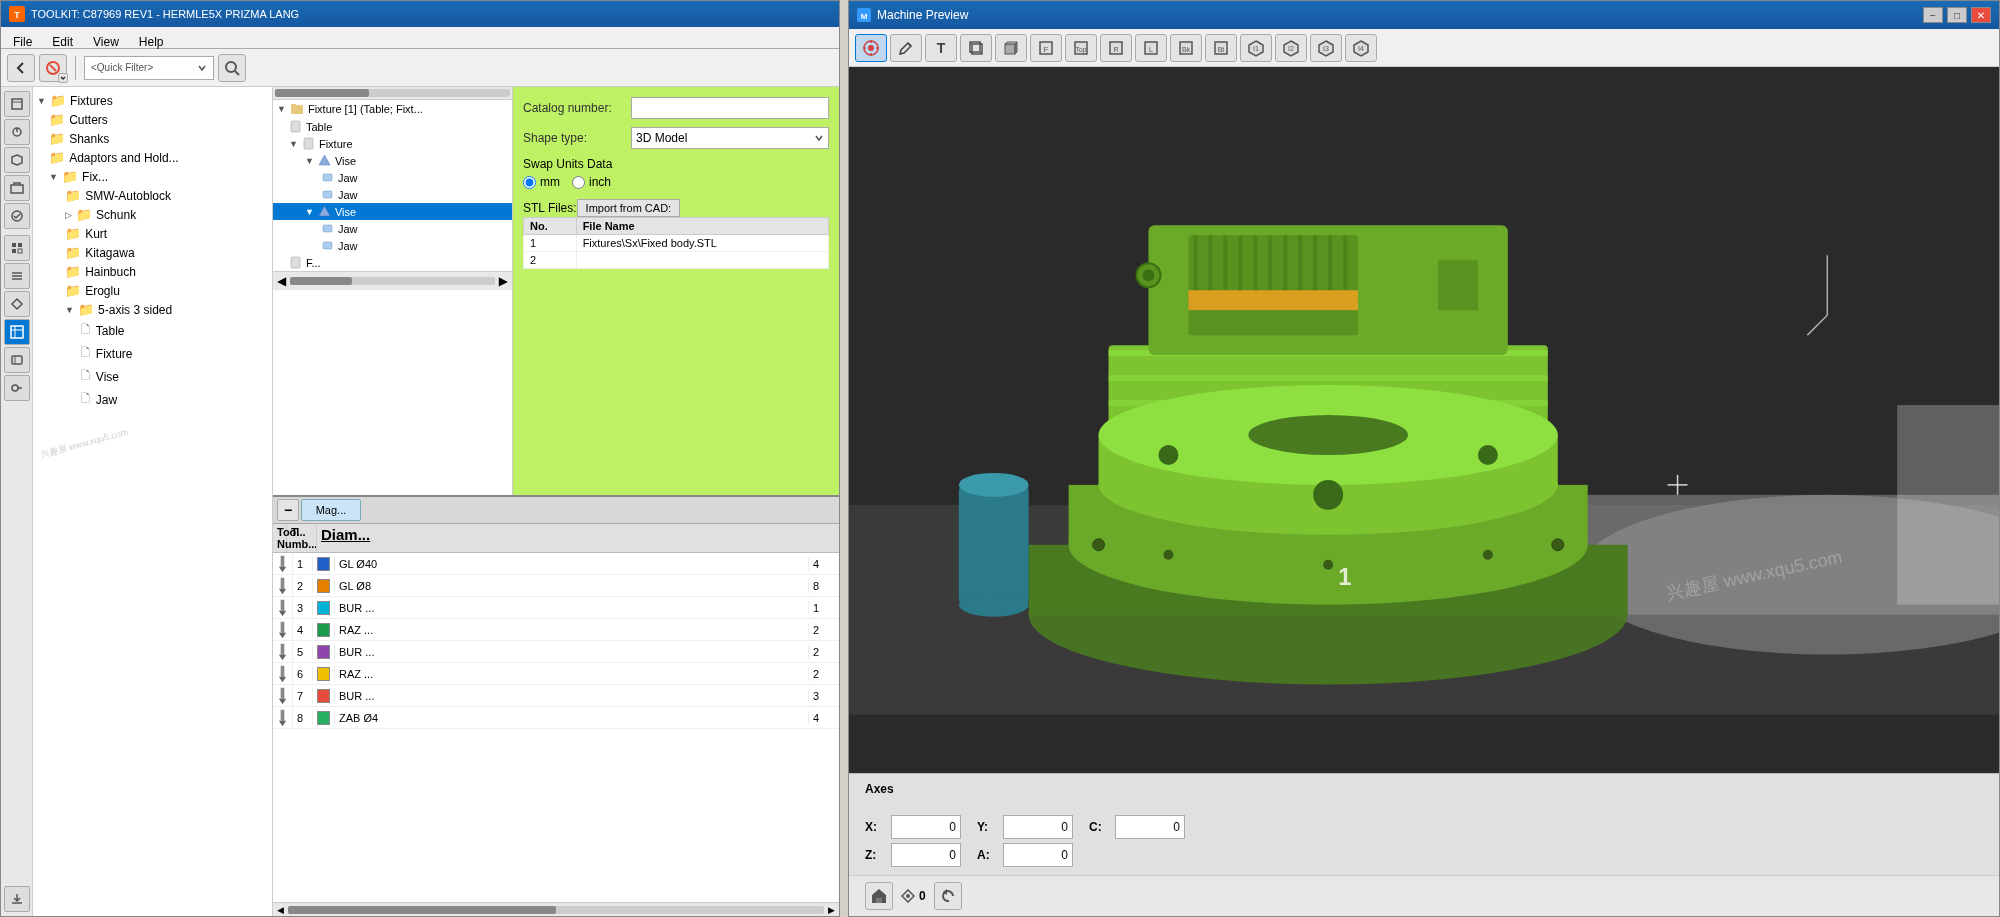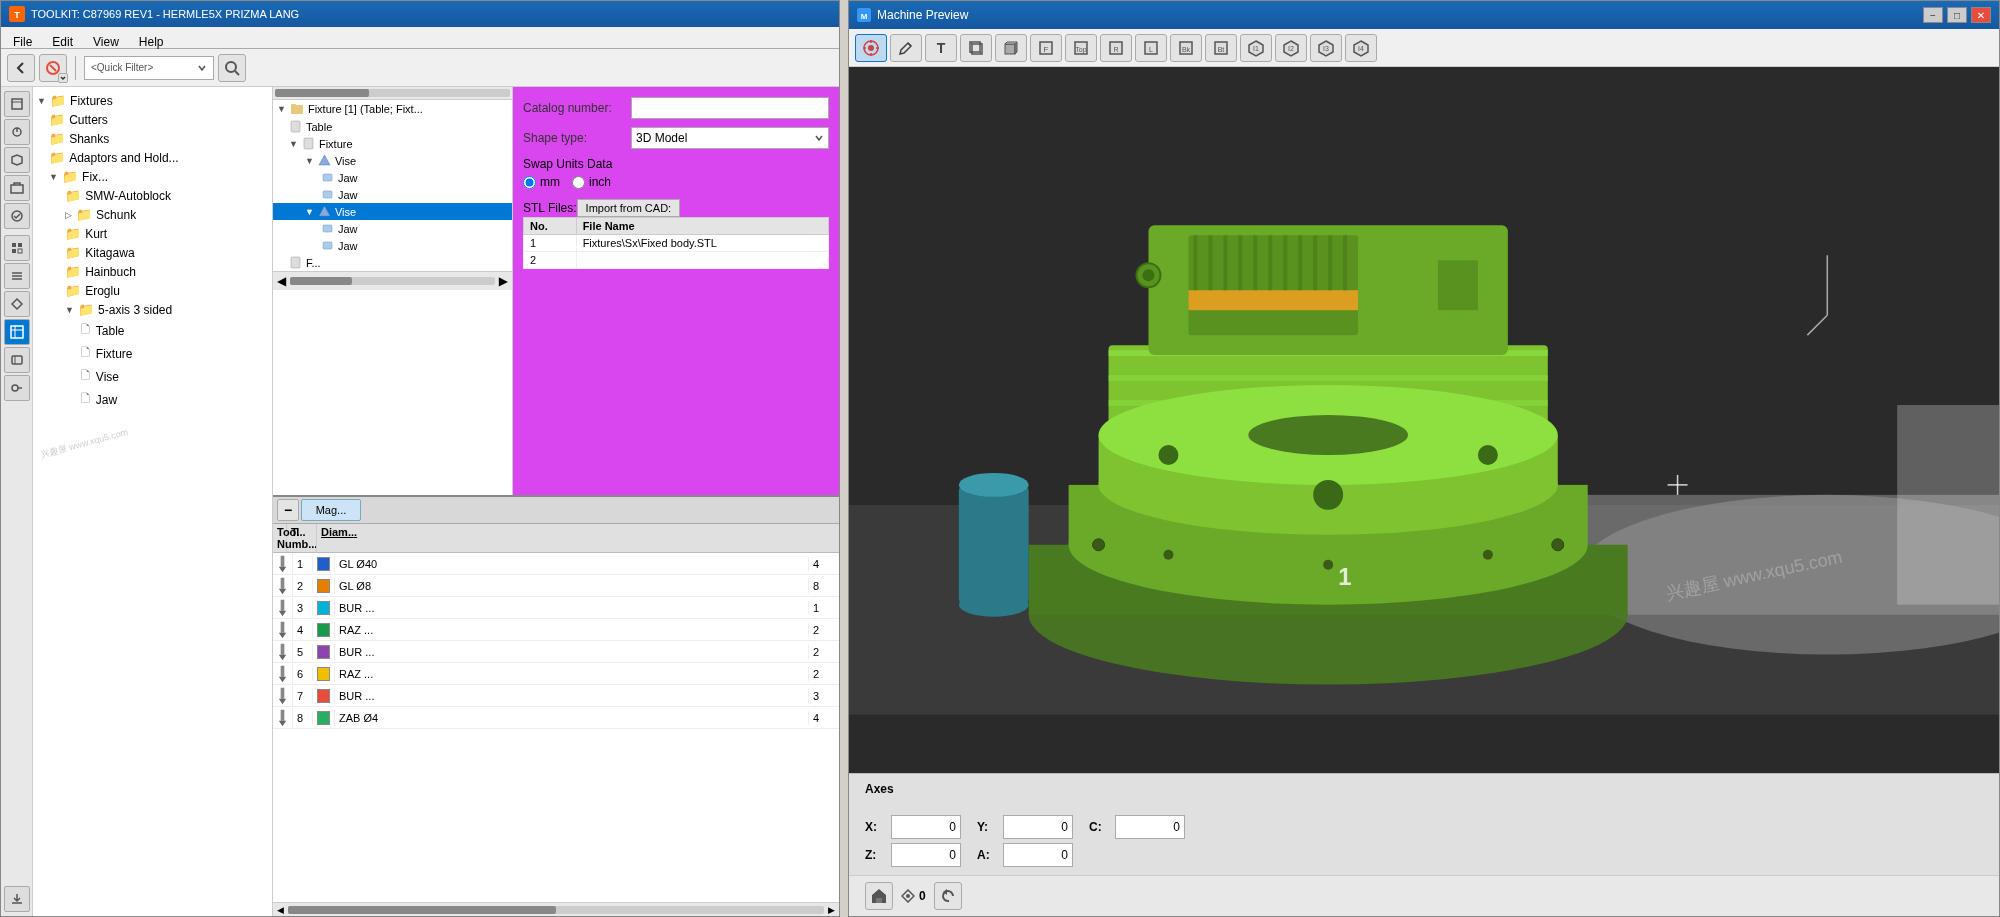--- a/index.html
+++ b/index.html
@@ -164,21 +164,21 @@
 
     .fixture-tree-left {
       width: 240px;
       border-right: 1px solid #ccc;
       overflow: auto;
       background: white;
     }
 
     .properties-panel {
       flex: 1;
-      background: #d946ef;
+      background: #bef264;
       padding: 10px;
       overflow: auto;
     }
 
     .prop-row {
       display: flex;
       align-items: center;
       margin-bottom: 8px;
       gap: 8px;
     }
@@ -773,21 +773,21 @@
           </div>
         </div>
 
         <div style="background:#e0e0e0;border-bottom:1px solid #bbb;display:flex;align-items:stretch;">
           <div style="width:14px;padding:2px 4px;border-right:1px solid #ccc;font-size:11px;font-weight:bold;cursor:pointer;">
             <span>Tool Numb...</span>
           </div>
           <div style="width:30px;padding:2px 4px;border-right:1px solid #ccc;font-size:11px;font-weight:bold;cursor:pointer;">
             <span>T...</span>
           </div>
-          <div style="width:40px;padding:2px 4px;font-size:11px;font-weight:bold;cursor:pointer;text-decoration:underline;">
+          <div style="width:40px;padding:2px 4px;font-size:15px;font-weight:bold;cursor:pointer;text-decoration:underline;">
             <span>Diam...</span>
           </div>
           <div style="width:10px;"></div>
         </div>
 
         <div style="flex:1;overflow-y:auto;background:white;position:relative;">
 
           <div class="tool-row">
             <div style="width:20px;padding:1px 4px;border-right:1px solid #eee;display:flex;align-items:center;">
               <svg width="12" height="18" viewBox="0 0 12 18">

